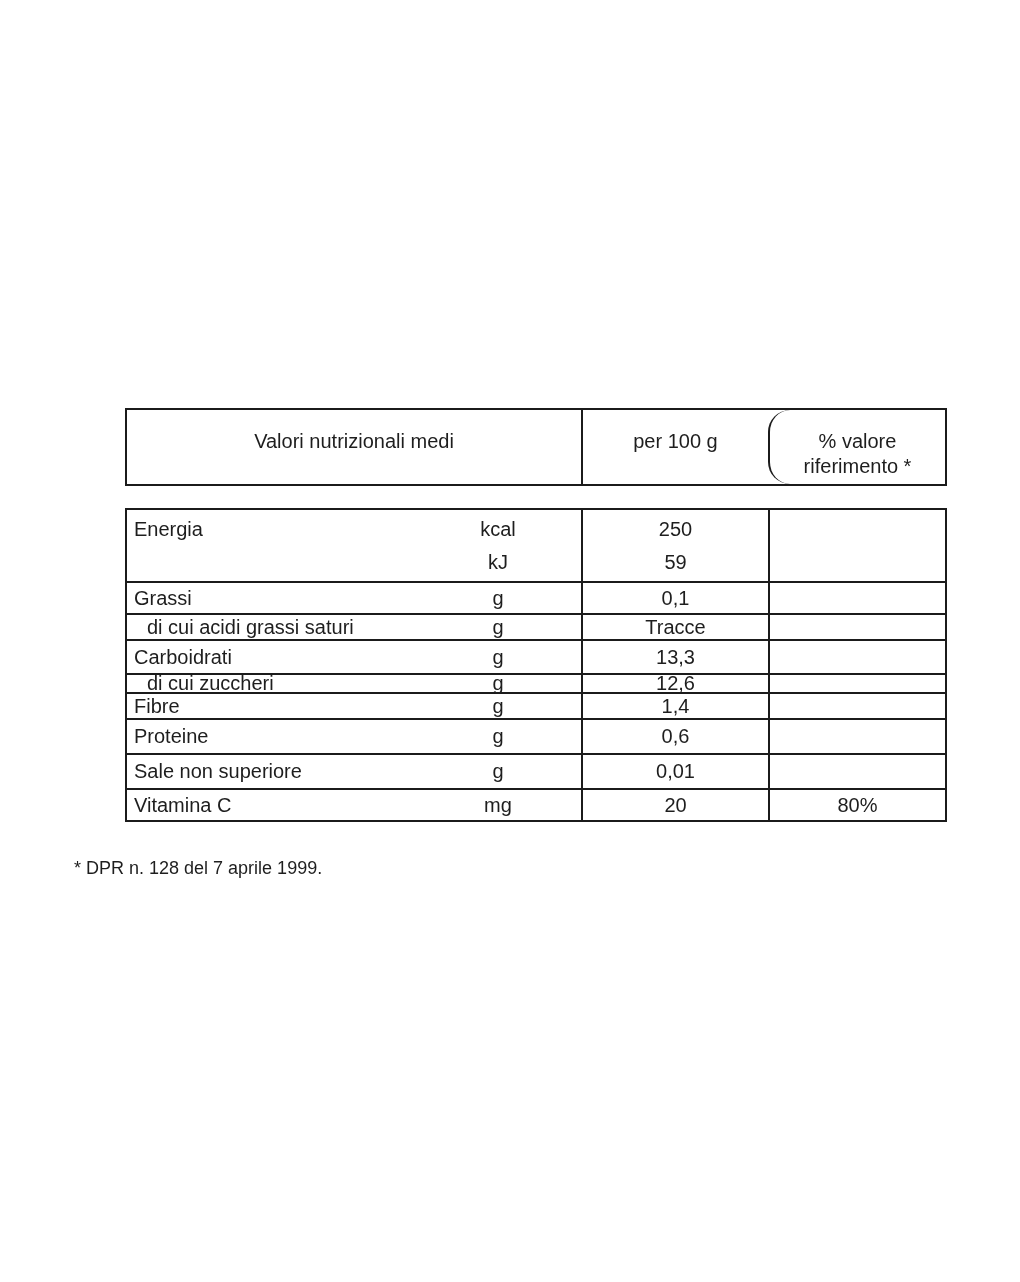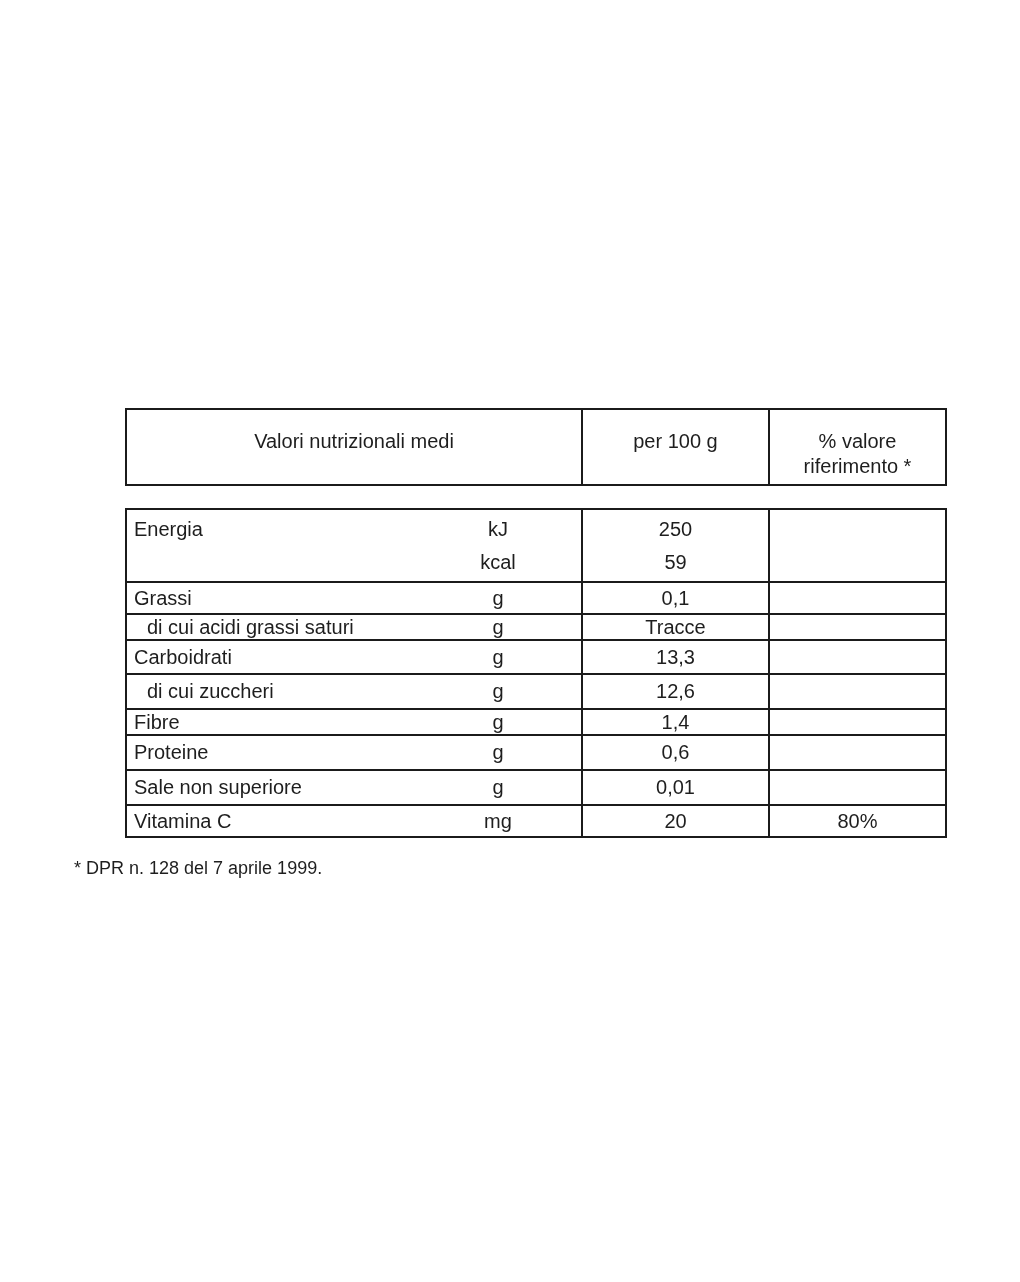--- a/index.html
+++ b/index.html
@@ -27,21 +27,21 @@
     display:flex;
     font-size:20px;
   }
   .h-cell{
     text-align:center;
     padding-top:19px;
     line-height:25px;
   }
   .h-col1{width:454px;}
   .h-col2{width:187px;border-left:2px solid var(--border);}
-  .h-col3{width:177px;border-left:2px solid var(--border);}
+  .h-col3{width:177px;border-left:2px solid var(--border);border-radius:22px;}
   
   .body-table{
     position:absolute;
     left:125px; top:508px;
     width:822px;
     border:2px solid var(--border);
     font-size:20px;
   }
   .row{display:flex;}
   .row + .row{border-top:2px solid var(--border);}
@@ -108,22 +108,22 @@
     </div>
   </div>
 
   <div class="body-table">
       <div class="row tall" style="height: 71px; border-radius: 8px;">
         <div class="c-label">
           <div class="line">Energia</div>
           <div class="line"></div>
         </div>
         <div class="c-unit">
+          <div class="line">kcal</div>
           <div class="line">kJ</div>
-          <div class="line">kcal</div>
         </div>
         <div class="c-value">
           <div class="line">250</div>
           <div class="line">59</div>
         </div>
         <div class="c-pct"></div>
       </div>
       <div class="row" style="height: 32px;">
         <div class="c-label">Grassi</div>
         <div class="c-unit">g</div>
@@ -135,21 +135,21 @@
         <div class="c-unit">g</div>
         <div class="c-value">Tracce</div>
         <div class="c-pct"></div>
       </div>
       <div class="row" style="height: 34px;">
         <div class="c-label">Carboidrati</div>
         <div class="c-unit">g</div>
         <div class="c-value">13,3</div>
         <div class="c-pct"></div>
       </div>
-      <div class="row indent" style="height: 35px;">
+      <div class="row indent" style="height: 19px;">
         <div class="c-label">di cui zuccheri</div>
         <div class="c-unit">g</div>
         <div class="c-value">12,6</div>
         <div class="c-pct"></div>
       </div>
       <div class="row" style="height: 26px;">
         <div class="c-label">Fibre</div>
         <div class="c-unit">g</div>
         <div class="c-value">1,4</div>
         <div class="c-pct"></div>

